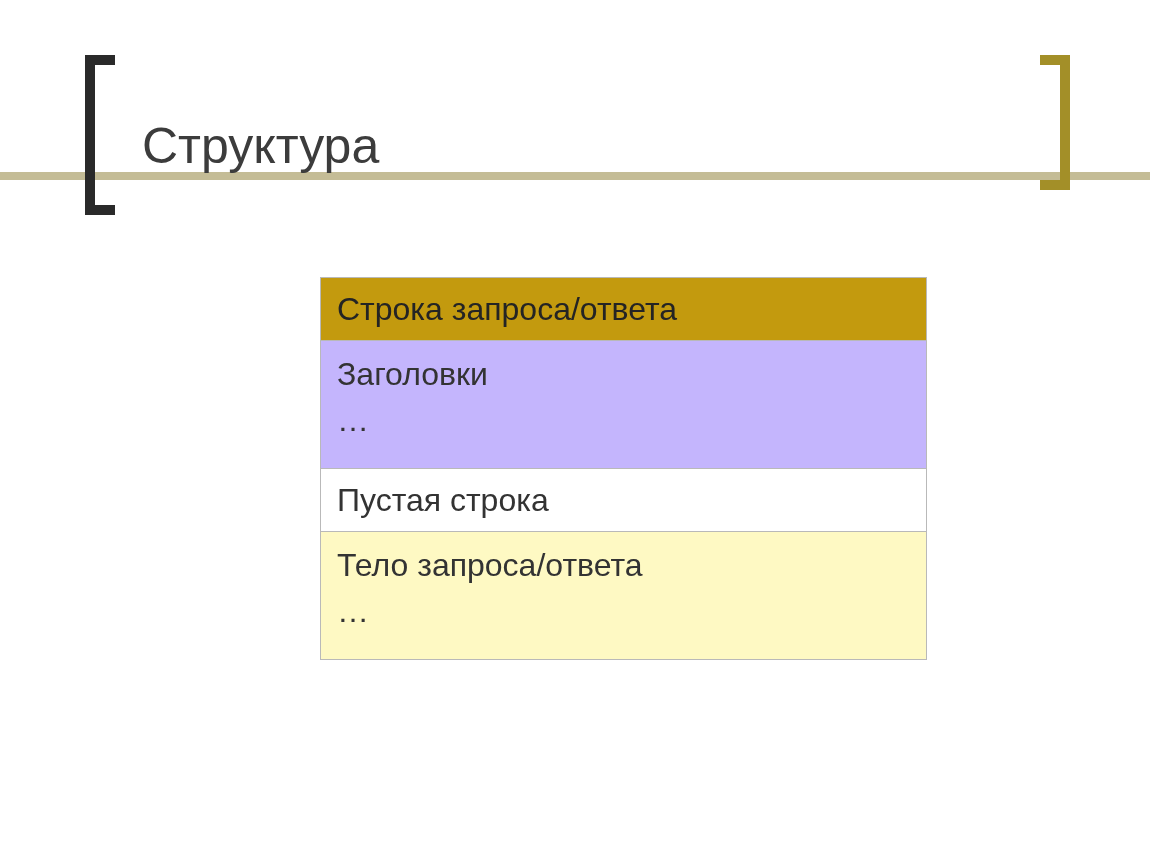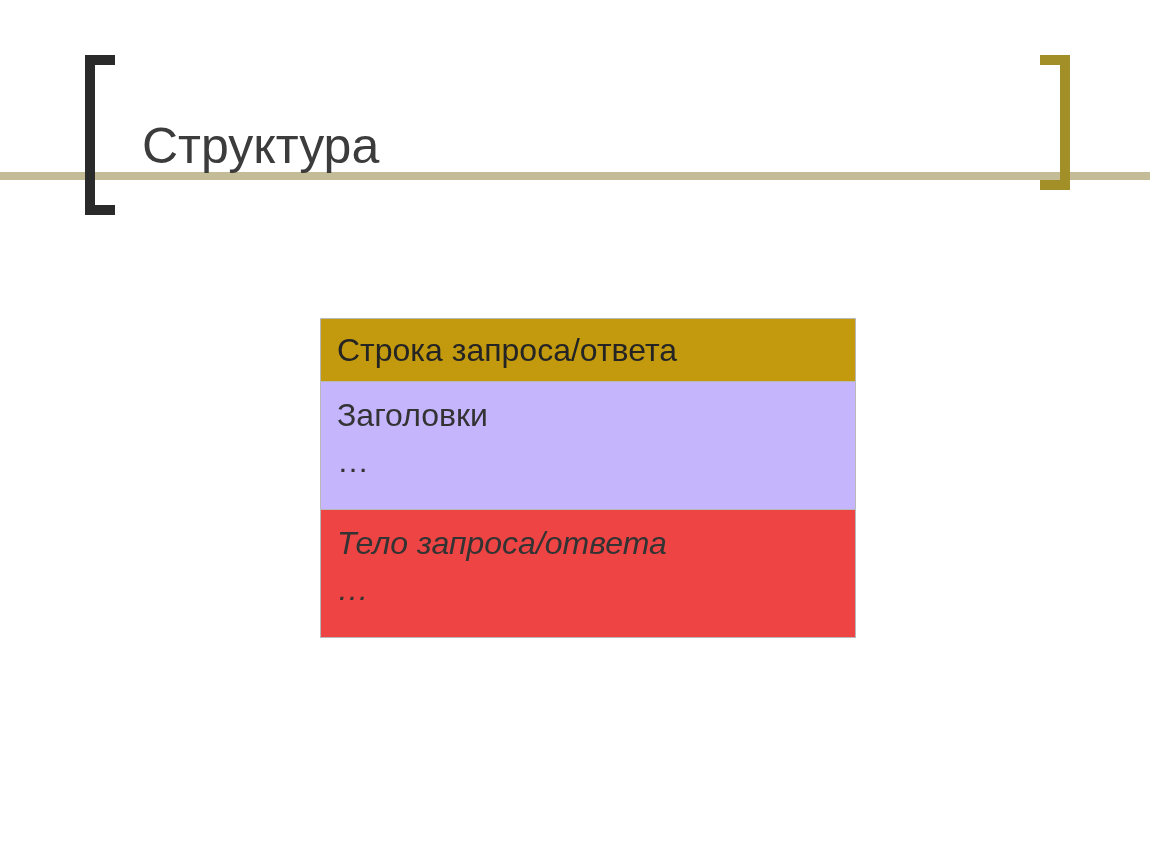--- a/index.html
+++ b/index.html
@@ -67,24 +67,23 @@
   }
   .right-bracket .top { right: 0; top: 0; width: 30px; height: 10px; }
   .right-bracket .side { right: 0; top: 0; width: 10px; height: 135px; }
   .right-bracket .bottom { right: 0; bottom: 0; width: 30px; height: 10px; }
 
   
   .diagram {
     position: absolute;
     left: 320px;
     top: 277px;
-    width: 536px;
+    width: 607px;
     border: 1px solid #b9b9b9;
     box-sizing: border-box;
-    margin-top: 41px;
   }
   .row {
     box-sizing: border-box;
     padding: 10px 16px;
     border-top: 1px solid #b9b9b9;
     font-size: 32px;
     line-height: 46px;
     color: #333333;
   }
   .row:first-child { border-top: none; }
@@ -98,23 +97,22 @@
   .row.headers {
     background: #c4b5fd;
     min-height: 128px;
   }
   .row.empty {
     background: #ffffff;
     padding-top: 8px;
     padding-bottom: 8px;
   }
   .row.body {
-    background: #ef4444;
+    background: #fef9c3;
     min-height: 128px;
-    font-style: italic;
   }
 </style>
 </head>
 <body>
 
 <div class="underline-bar"></div>
 
 <div class="left-bracket">
   <div class="stroke top"></div>
   <div class="stroke side"></div>
@@ -132,17 +130,20 @@
 </div>
 
 <div class="diagram">
   <div class="row statusline">
     <span>Строка запроса/ответа</span>
   </div>
   <div class="row headers">
     <span>Заголовки</span><br>
     <span>…</span>
   </div>
+  <div class="row empty">
+    <span>Пустая строка</span>
+  </div>
   <div class="row body">
     <span>Тело запроса/ответа</span><br>
     <span>…</span>
   </div>
 </div>
 
 </body></html>

